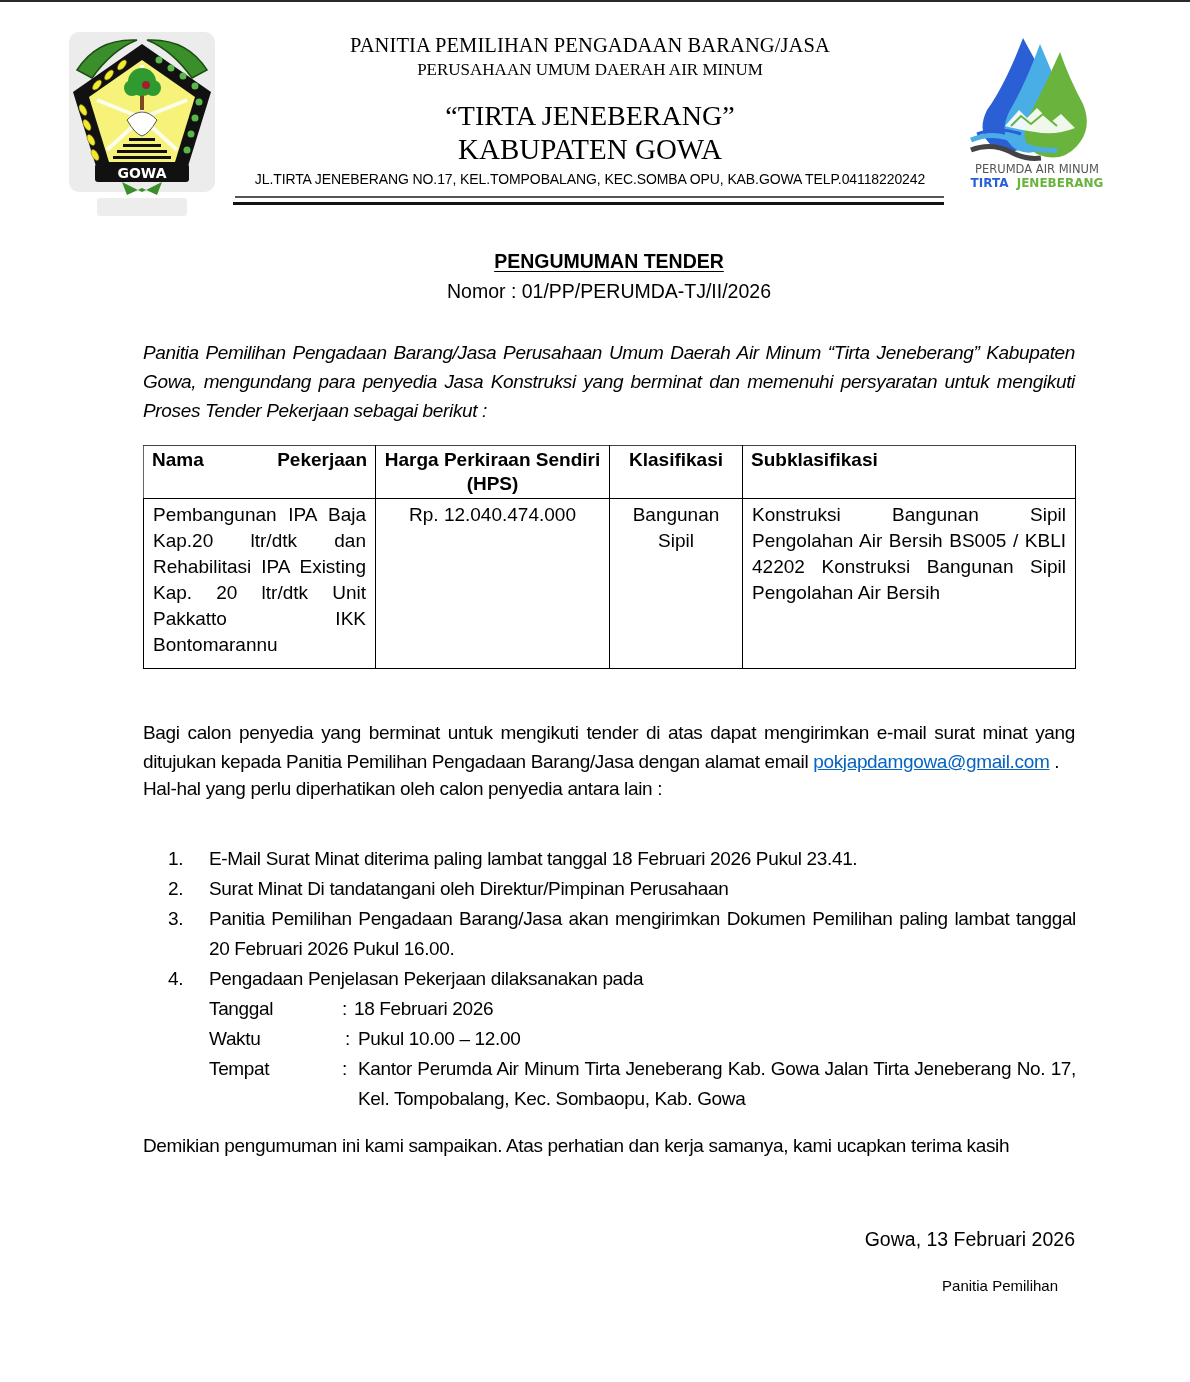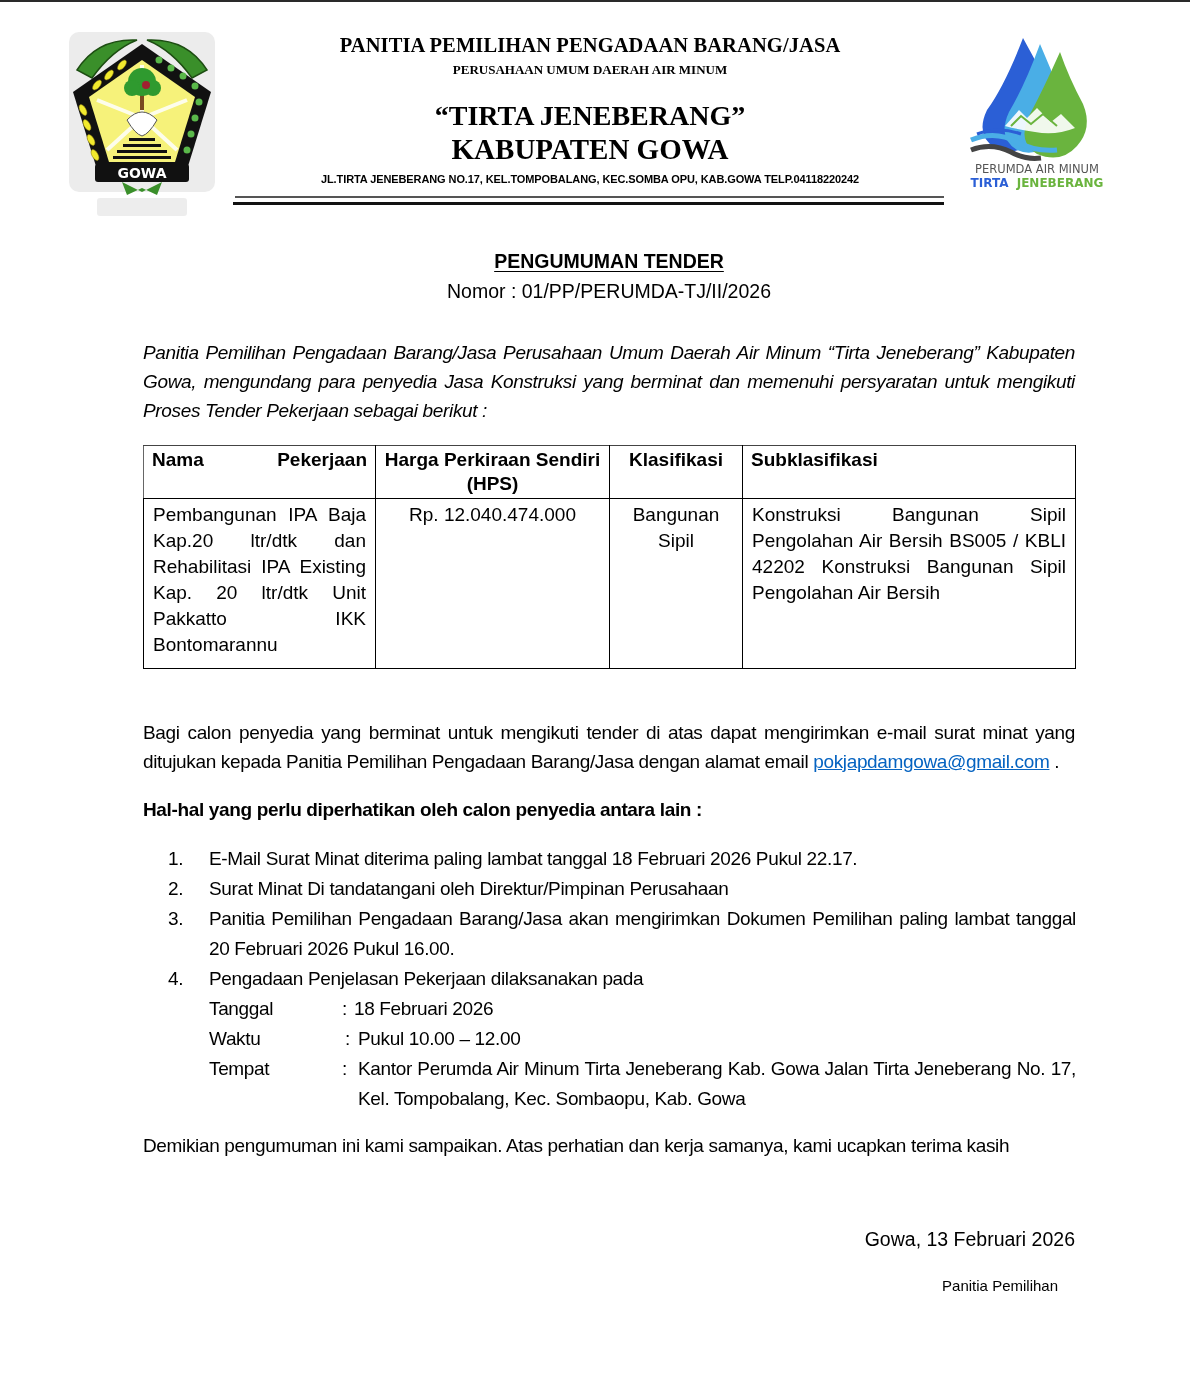--- a/index.html
+++ b/index.html
@@ -3,37 +3,37 @@
 <meta charset="utf-8">
 <style>
   * { box-sizing: border-box; margin: 0; padding: 0; }
   html, body { width: 1190px; height: 1382px; background: #ffffff; overflow: hidden; }
   body { position: relative; font-family: "Liberation Sans", sans-serif; color: #000; }
   .top-border { position: absolute; left: 0; top: 0; width: 1190px; height: 2px; background: #2a2a2a; }
 
   
   .logo-left { position: absolute; left: 67px; top: 30px; width: 150px; height: 190px; }
   .logo-right { position: absolute; left: 965px; top: 30px; width: 145px; height: 165px; }
-  .kop { position: absolute; left: 230px; top: 33px; width: 720px; text-align: center; font-family: "Liberation Serif", serif; font-weight: bold; }
+  .kop { position: absolute; left: 230px; top: 33px; width: 720px; text-align: center; font-family: "Liberation Serif", serif; font-weight: normal; }
   .kop .l1 { font-size: 20.5px; line-height: 25px; letter-spacing: 0.1px; }
-  .kop .l2 { font-size: 13px; line-height: 23px; text-align: center; }
+  .kop .l2 { font-size: 17px; line-height: 23px; text-align: center; }
   .kop .l3 { font-size: 28px; line-height: 34px; margin-top: 18px; }
   .kop .l4 { font-size: 29px; line-height: 32px; }
-  .kop .addr { font-family: "Liberation Sans", sans-serif; font-size: 11px; line-height: 18px; margin-top: 5px; letter-spacing: -0.1px; }
+  .kop .addr { font-family: "Liberation Sans", sans-serif; font-size: 14px; line-height: 18px; margin-top: 5px; letter-spacing: -0.1px; }
   .kop-line1 { position: absolute; left: 235px; top: 196px; width: 709px; height: 2px; background: #555; }
   .kop-line2 { position: absolute; left: 233px; top: 202px; width: 711px; height: 2.5px; background: #111; }
 
   
   .title { position: absolute; left: 0; width: 1218px; text-align: center; top: 250px; font-size: 19.5px; font-weight: bold; text-decoration: underline; text-underline-offset: 3px; }
   .nomor { position: absolute; left: 0; width: 1218px; text-align: center; top: 280px; font-size: 19.5px; }
 
   .para { position: absolute; left: 143px; width: 932px; font-size: 19px; line-height: 29px; text-align: justify; letter-spacing: -0.35px; }
   .p1 { top: 338px; font-style: italic; }
   .p2 { top: 718px; }
-  .p3 { top: 795px; font-weight: bold; }
+  .p3 { top: 774px; }
   .closing { top: 1131px; }
 
   
   .tbl { position: absolute; left: 143px; top: 445px; width: 933px; border-collapse: collapse; font-size: 19px; }
   .tbl th, .tbl td { border: 1.3px solid #000; vertical-align: top; }
   .tbl th { height: 53px; font-weight: bold; text-align: center; line-height: 24px; padding: 2px 8px 0; border-top-color: #444; border-left-color: #666; margin-top: 28px; }
   .tbl td { height: 170px; line-height: 26px; padding: 3px 9px; }
   .tbl .c1 { width: 232px; text-align: justify; text-align-last: justify; }
   .tbl .c1 .last { text-align-last: left; display: block; }
   .tbl .c2 { width: 234px; text-align: center; }
@@ -187,21 +187,21 @@
   </tbody>
 </table>
 
 <div class="para p2"><span>Bagi calon penyedia yang berminat untuk mengikuti tender di atas dapat mengirimkan e-mail surat minat yang ditujukan kepada Panitia Pemilihan Pengadaan Barang/Jasa dengan alamat email </span><a class="email-link">pokjapdamgowa@gmail.com</a><span> .</span></div>
 
 <div class="para p3">Hal-hal yang perlu diperhatikan oleh calon penyedia antara lain :</div>
 
 <div class="list">
   <div class="li">
     <span class="num">1.</span>
-    <span class="txt">E-Mail Surat Minat diterima paling lambat tanggal 18 Februari 2026 Pukul 22.17.</span>
+    <span class="txt">E-Mail Surat Minat diterima paling lambat tanggal 18 Februari 2026 Pukul 23.41.</span>
   </div>
   <div class="li">
     <span class="num">2.</span>
     <span class="txt">Surat Minat Di tandatangani oleh Direktur/Pimpinan Perusahaan</span>
   </div>
   <div class="li">
     <span class="num">3.</span>
     <span class="txt">Panitia Pemilihan Pengadaan Barang/Jasa  akan mengirimkan Dokumen Pemilihan paling lambat tanggal 20 Februari 2026 Pukul 16.00.</span>
   </div>
   <div class="li">

